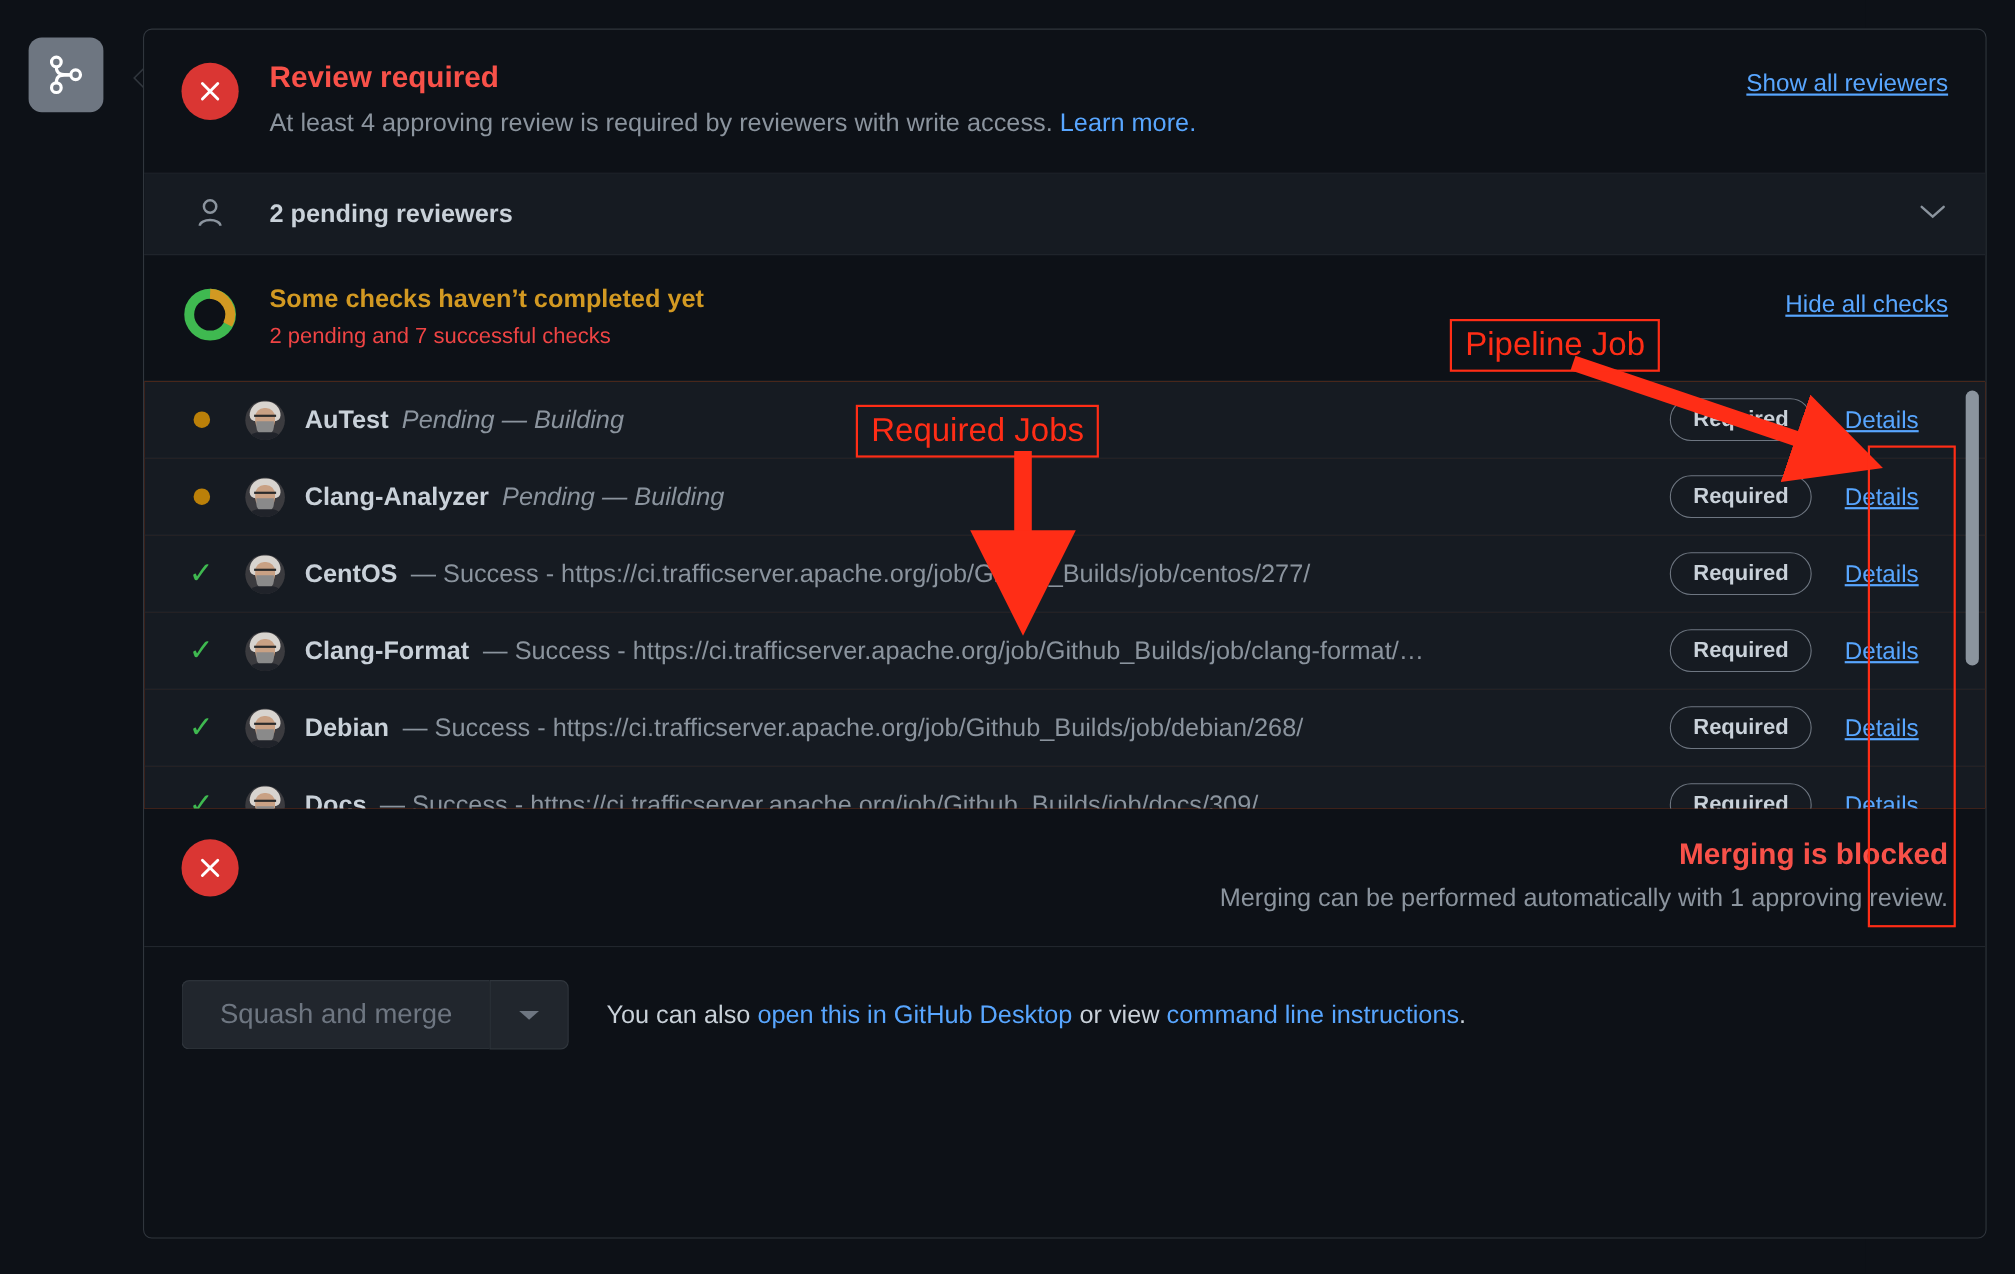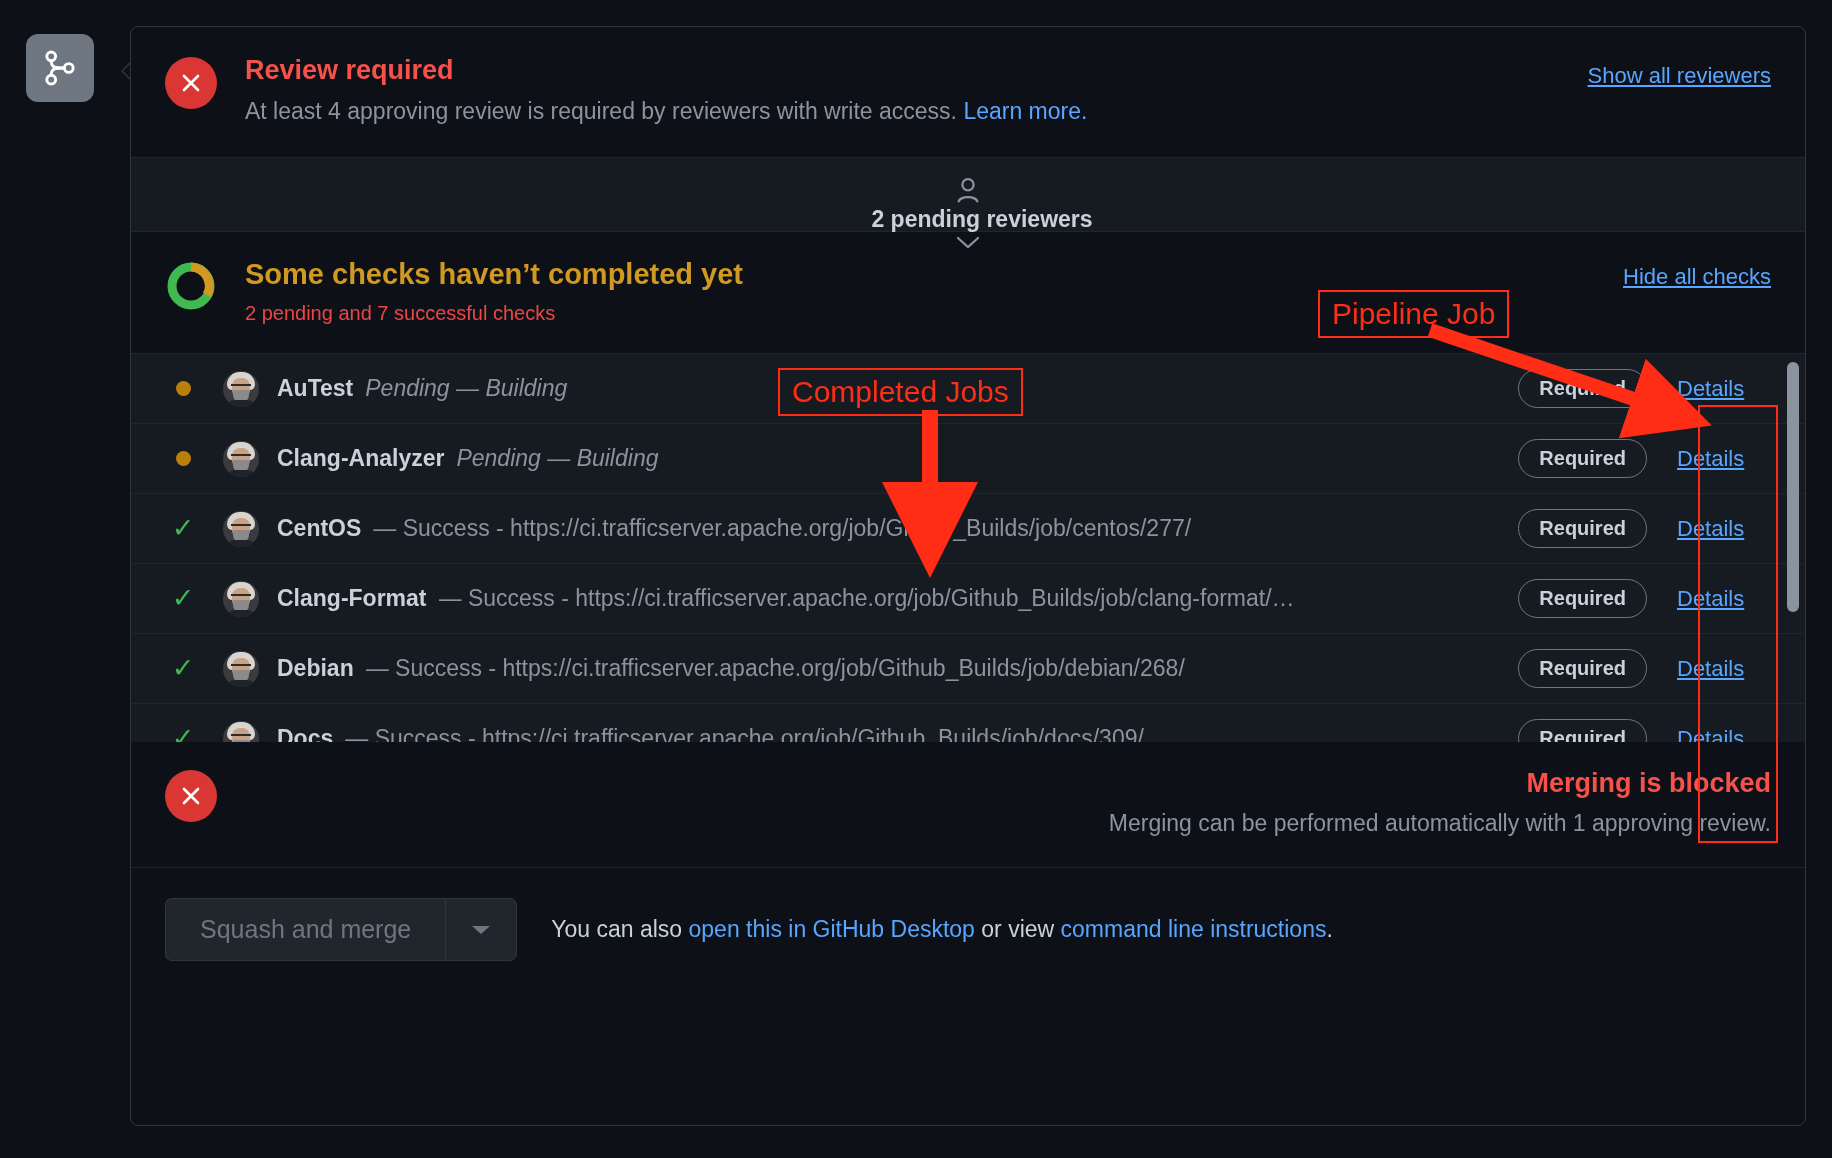--- a/index.html
+++ b/index.html
@@ -64,31 +64,30 @@
   .top-right-link {
     color: #58a6ff; font-size: 22px; white-space: nowrap;
     margin-top: 8px; margin-left: 20px;
   }
 
   
   .reviewers-row {
     display: flex; align-items: center;
     padding: 18px 34px; background: #161b22;
     height: 74px;
-    flex-direction: column;
   }
   .person-icon { width: 52px; flex: 0 0 auto; display:flex; justify-content:center; color:#8b949e; }
   .reviewers-label { color: #c9d1d9; font-size: 23px; font-weight: bold; margin-left: 28px; flex: 1 1 auto; }
   .chev { color: #8b949e; }
 
   
   .checks-head { display: flex; align-items: flex-start; padding: 26px 34px 28px 34px; }
   .donut { width: 52px; height: 52px; flex: 0 0 auto; margin-top: 2px; }
   .checks-text { margin-left: 28px; flex: 1 1 auto; }
-  .checks-title { color: #d29922; font-size: 29px; font-weight: bold; line-height: 1.15; }
+  .checks-title { color: #d29922; font-size: 23px; font-weight: bold; line-height: 1.15; }
   .checks-sub { color: #ef4444; font-size: 20px; margin-top: 11px; }
   .hide-all { color: #58a6ff; font-size: 22px; white-space: nowrap; margin-top: 6px; }
 
   
   .checks-list { position: relative; height: 388px; overflow: hidden; background:#c2410c; }
   .check-row {
     display: flex; align-items: center;
     height: 70px; padding: 0 34px 0 34px;
     border-bottom: 1px solid #21262d;
     background: #161b22;
@@ -360,16 +359,16 @@
     <defs>
       <marker id="ah" markerWidth="6" markerHeight="6" refX="3" refY="3" orient="auto">
         <path d="M0,0 L6,3 L0,6 Z" fill="#ff2d16"></path>
       </marker>
     </defs>
     <line x1="1430" y1="330" x2="1672" y2="412" stroke="#ff2d16" stroke-width="14" marker-end="url(#ah)"></line>
     <line x1="930" y1="410" x2="930" y2="530" stroke="#ff2d16" stroke-width="16" marker-end="url(#ah)"></line>
   </svg>
 
   <div class="anno" id="anno-pipeline">Pipeline Job</div>
-  <div class="anno" id="anno-completed">Completed Jobs</div>
+  <div class="anno" id="anno-completed">Required Jobs</div>
   <div class="details-outline"></div>
 
 </div>
 
 </body></html>

